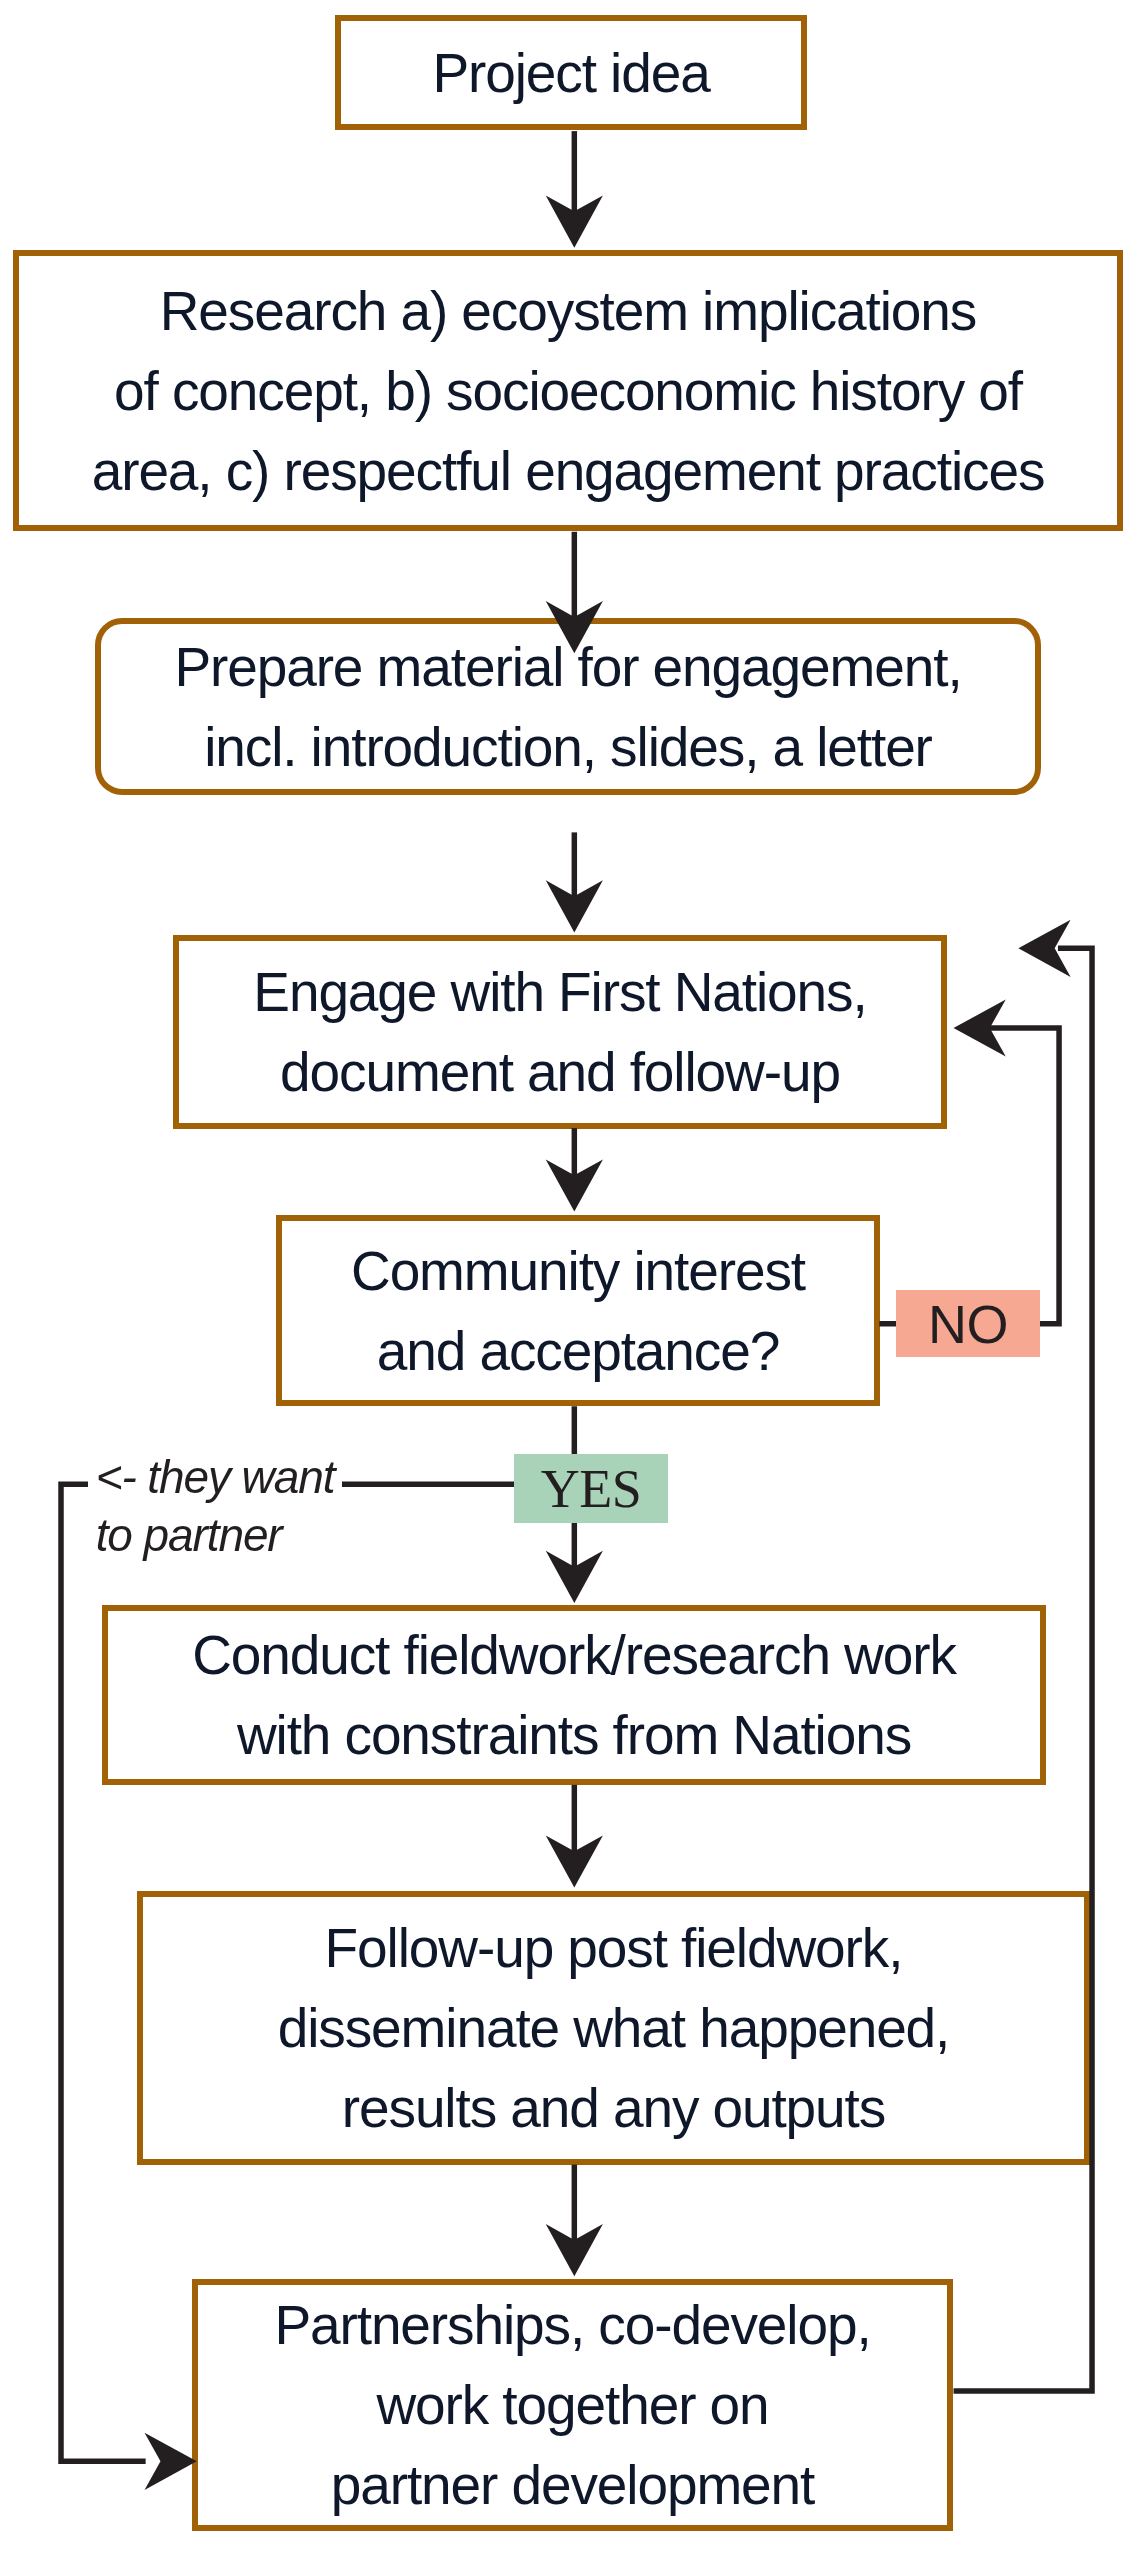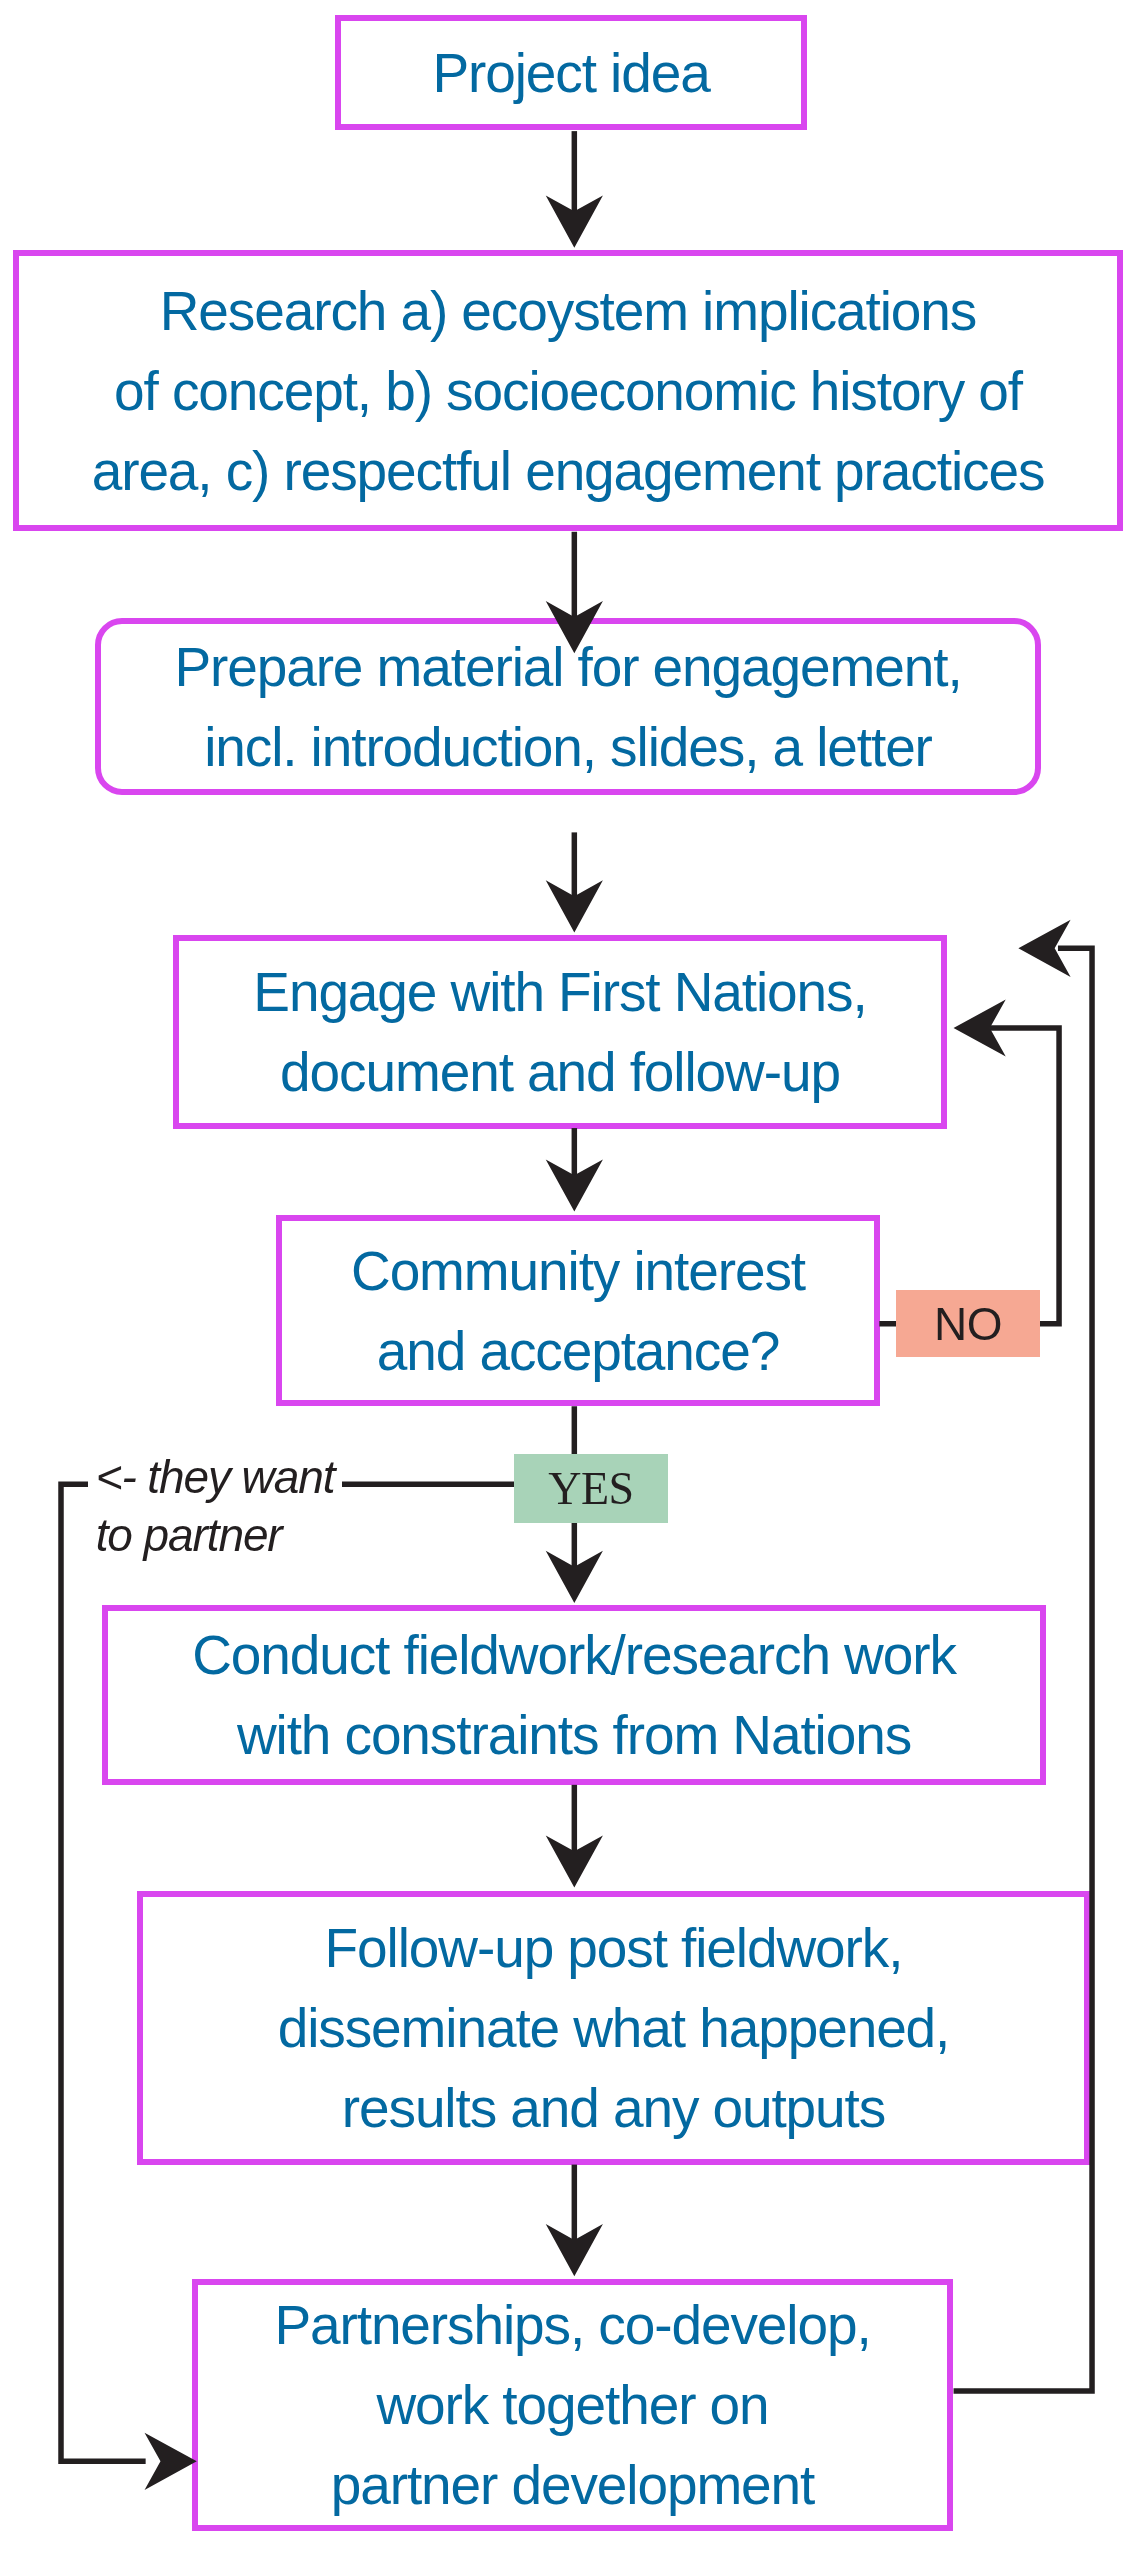--- a/index.html
+++ b/index.html
@@ -7,31 +7,31 @@
     position: relative;
     width: 1136px;
     height: 2576px;
     background: #ffffff;
     font-family: "Liberation Sans", sans-serif;
     color: #231f20;
   }
   .node {
     position: absolute;
     box-sizing: border-box;
-    border: 6px solid #d946ef;
+    border: 6px solid #a16207;
     background: #ffffff;
     display: flex;
     align-items: center;
     justify-content: center;
     text-align: center;
     white-space: pre-line;
     font-size: 55px;
     line-height: 80px;
     letter-spacing: -1.1px;
-    color: #0369a1;
+    color: #0f172a;
   }
   #n-project      { left: 335px;  top: 15.4px;   width: 472px;  height: 115px; }
   #n-research     { left: 13px;   top: 250px;  width: 1110px; height: 281px; }
   #n-prepare      { left: 95px;  top: 618px; width: 946px; height: 177px; border-radius: 27px; }
   #n-engage       { left: 173px;  top: 935px; width: 774px; height: 194px; }
   #n-community    { left: 276px;  top: 1215px; width: 604px; height: 191px; }
   #n-conduct      { left: 102px;  top: 1605px; width: 944px; height: 180px; }
   #n-followup     { left: 137px;  top: 1891px; width: 953px; height: 274px; }
   #n-partnerships { left: 192px;  top: 2279px; width: 761px; height: 252px; }
 
@@ -45,21 +45,21 @@
     stroke: #231f20;
     stroke-width: 10;
   }
   #connectors polygon { fill: #231f20; }
 
   .decision-label {
     position: absolute;
     display: flex;
     align-items: center;
     justify-content: center;
-    font-size: 46px;
+    font-size: 54px;
     letter-spacing: -0.5px;
     color: #231f20;
   }
   #lbl-yes { left: 514px;  top: 1454px; width: 154px; height: 69px; font-family: Liberation Serif, serif; }
   #lbl-no  { left: 896px; top: 1290px; width: 144px; height: 67px; }
 
   #annotation {
     position: absolute;
     left: 88px; top: 1423px;
     width: 368px;

